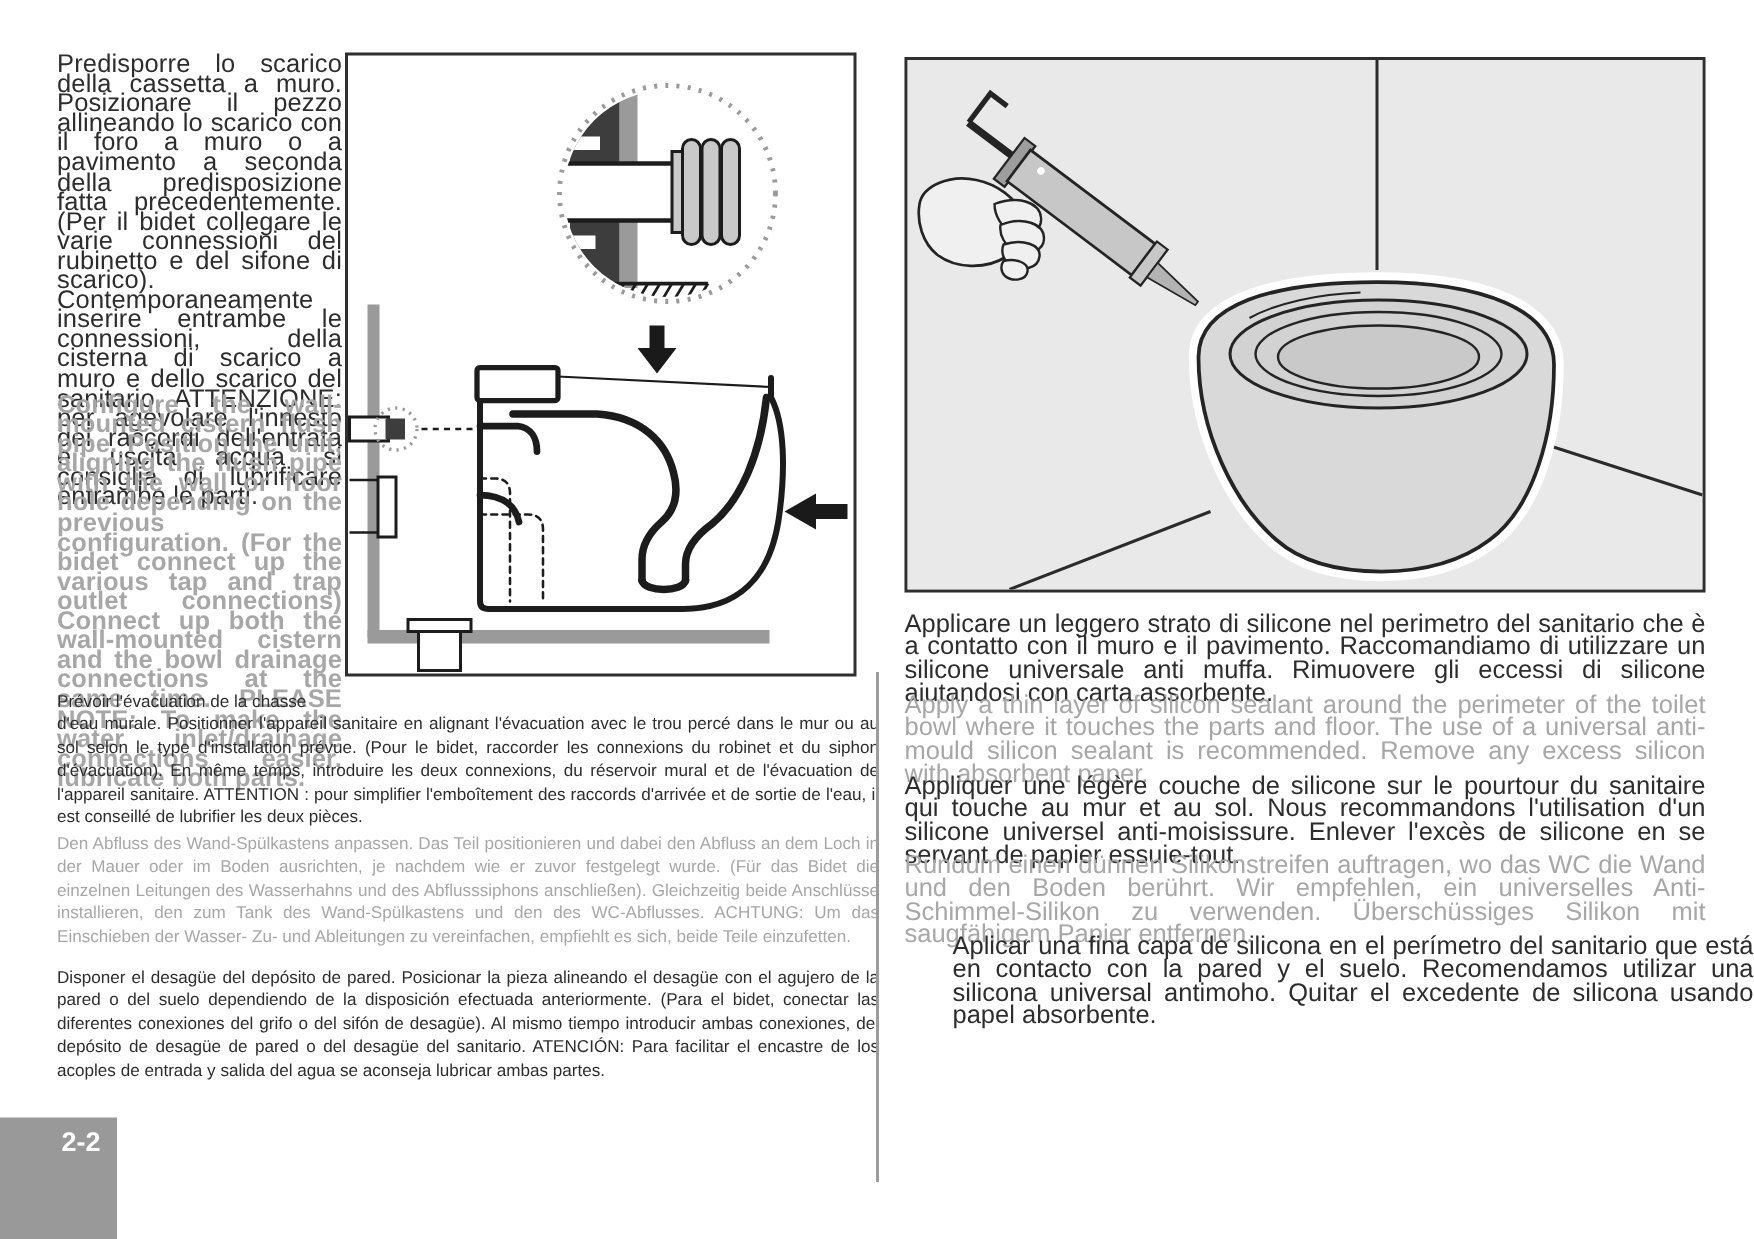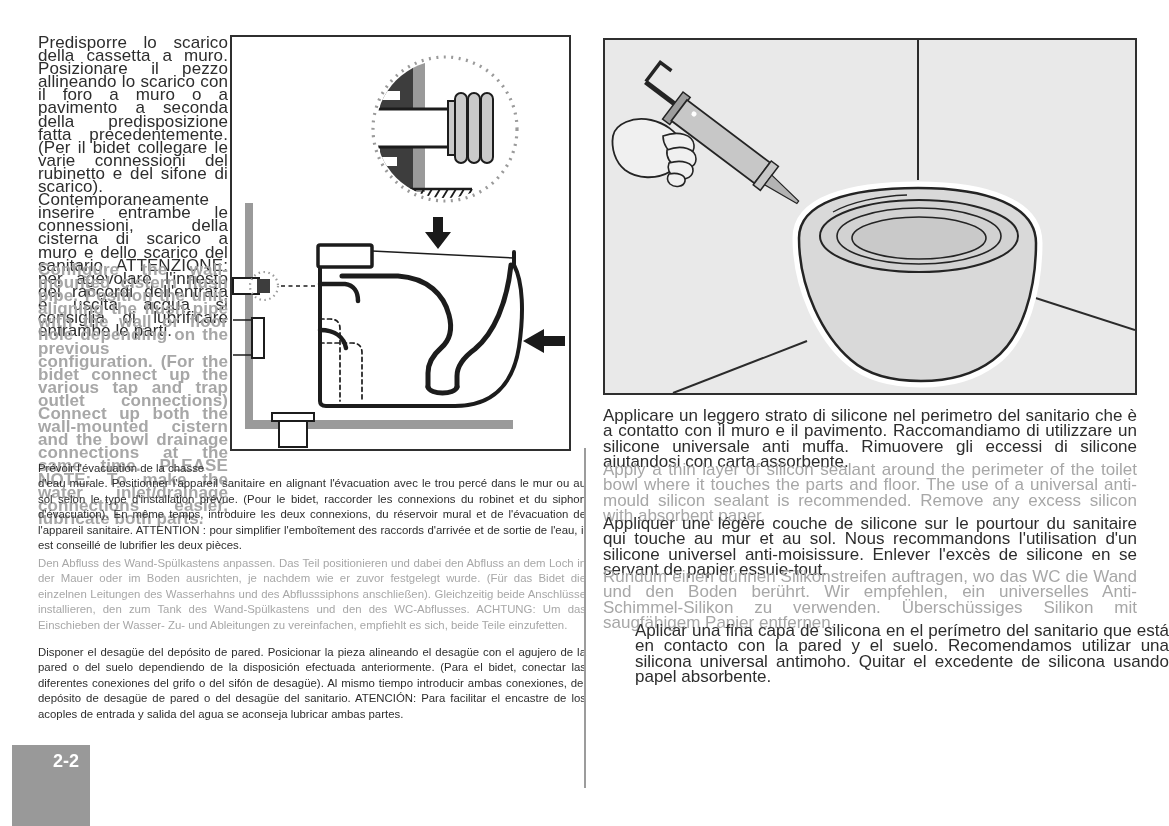--- a/index.html
+++ b/index.html
@@ -21,21 +21,21 @@
   #p-r-it{top:408px;}
   #p-r-en{top:462px;}
   #p-r-fr{top:516px;}
   #p-r-de{top:569px;}
   #p-r-es{top:623px;margin-left:32px;}
   .figure-box{position:absolute;margin:0;border:2px solid #2f2f2f;box-sizing:border-box;background:#fff;}
   #fig-diagram{left:230px;top:35px;width:341px;height:416px;}
   #fig-illustration{left:603px;top:38px;width:534px;height:357px;background:#e9e9e9;}
   .divider{position:absolute;left:584px;top:448px;width:2px;height:340px;background:#9c9c9c;}
   .page-tab{
-    position:absolute;left:12px;top:745px;width:78px;height:81px;background:#999999;
+    position:absolute;left:0;top:745px;width:78px;height:81px;background:#999999;
     color:#ffffff;font-weight:bold;font-size:18px;text-align:right;
     padding:6px 11px 0 0;box-sizing:border-box;
   }
   svg{display:block;}
 </style>
 </head>
 <body>
 
 <p class="para narrow" id="p-it-left">Predisporre lo scarico della cassetta a muro. Posizionare il pezzo allineando lo scarico con il foro a muro o a pavimento a seconda della predisposizione fatta precedentemente. (Per il bidet collegare le varie connessioni del rubinetto e del sifone di scarico). Contemporaneamente inserire entrambe le connessioni, della cisterna di scarico a muro e dello scarico del sanitario. ATTENZIONE: per agevolare l'innesto dei raccordi dell'entrata e uscita acqua si consiglia di lubrificare entrambe le parti.</p>
 <p class="para narrow secondary" id="p-en-left">Configure the wall-mounted cistern flush pipe. Position the unit, aligning the flush pipe with the wall or floor hole depending on the previous configuration. (For the bidet connect up the various tap and trap outlet connections) Connect up both the wall-mounted cistern and the bowl drainage connections at the same time. PLEASE NOTE: To make the water inlet/drainage connections easier, lubricate both parts.</p>

